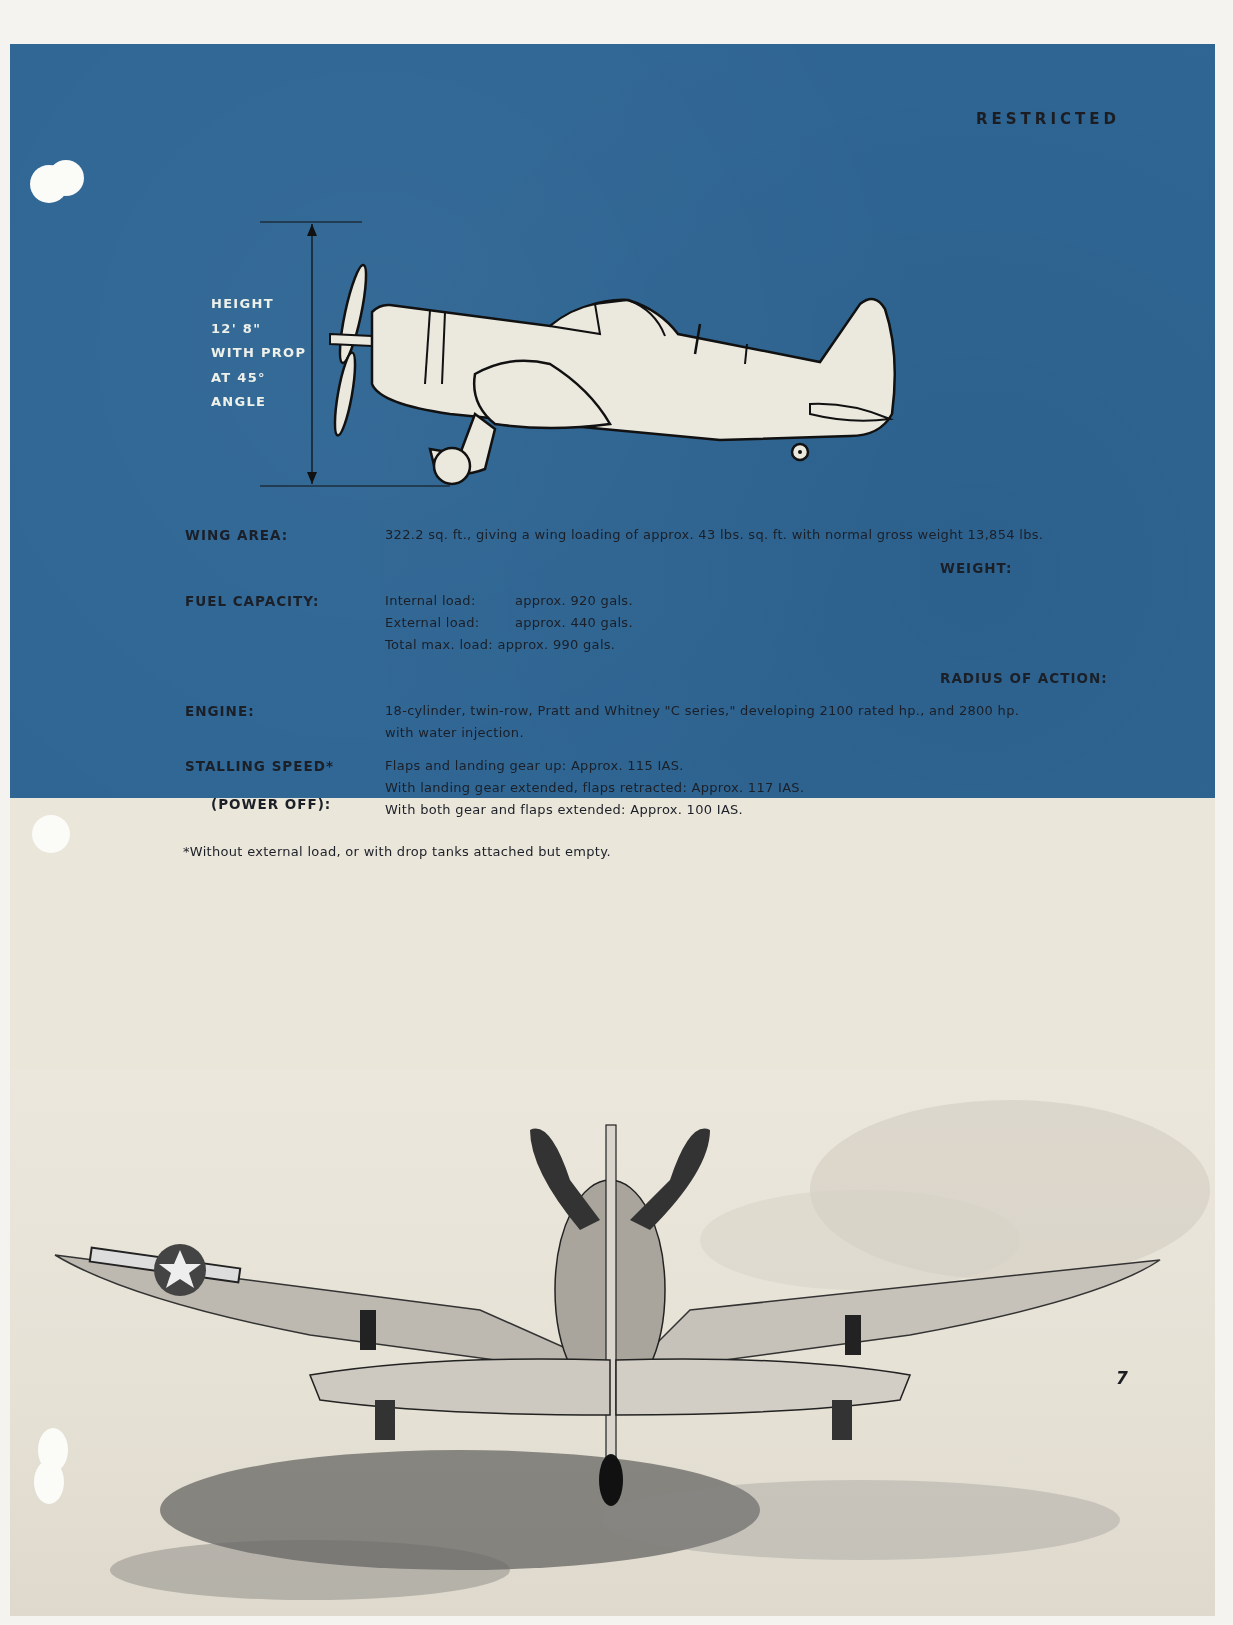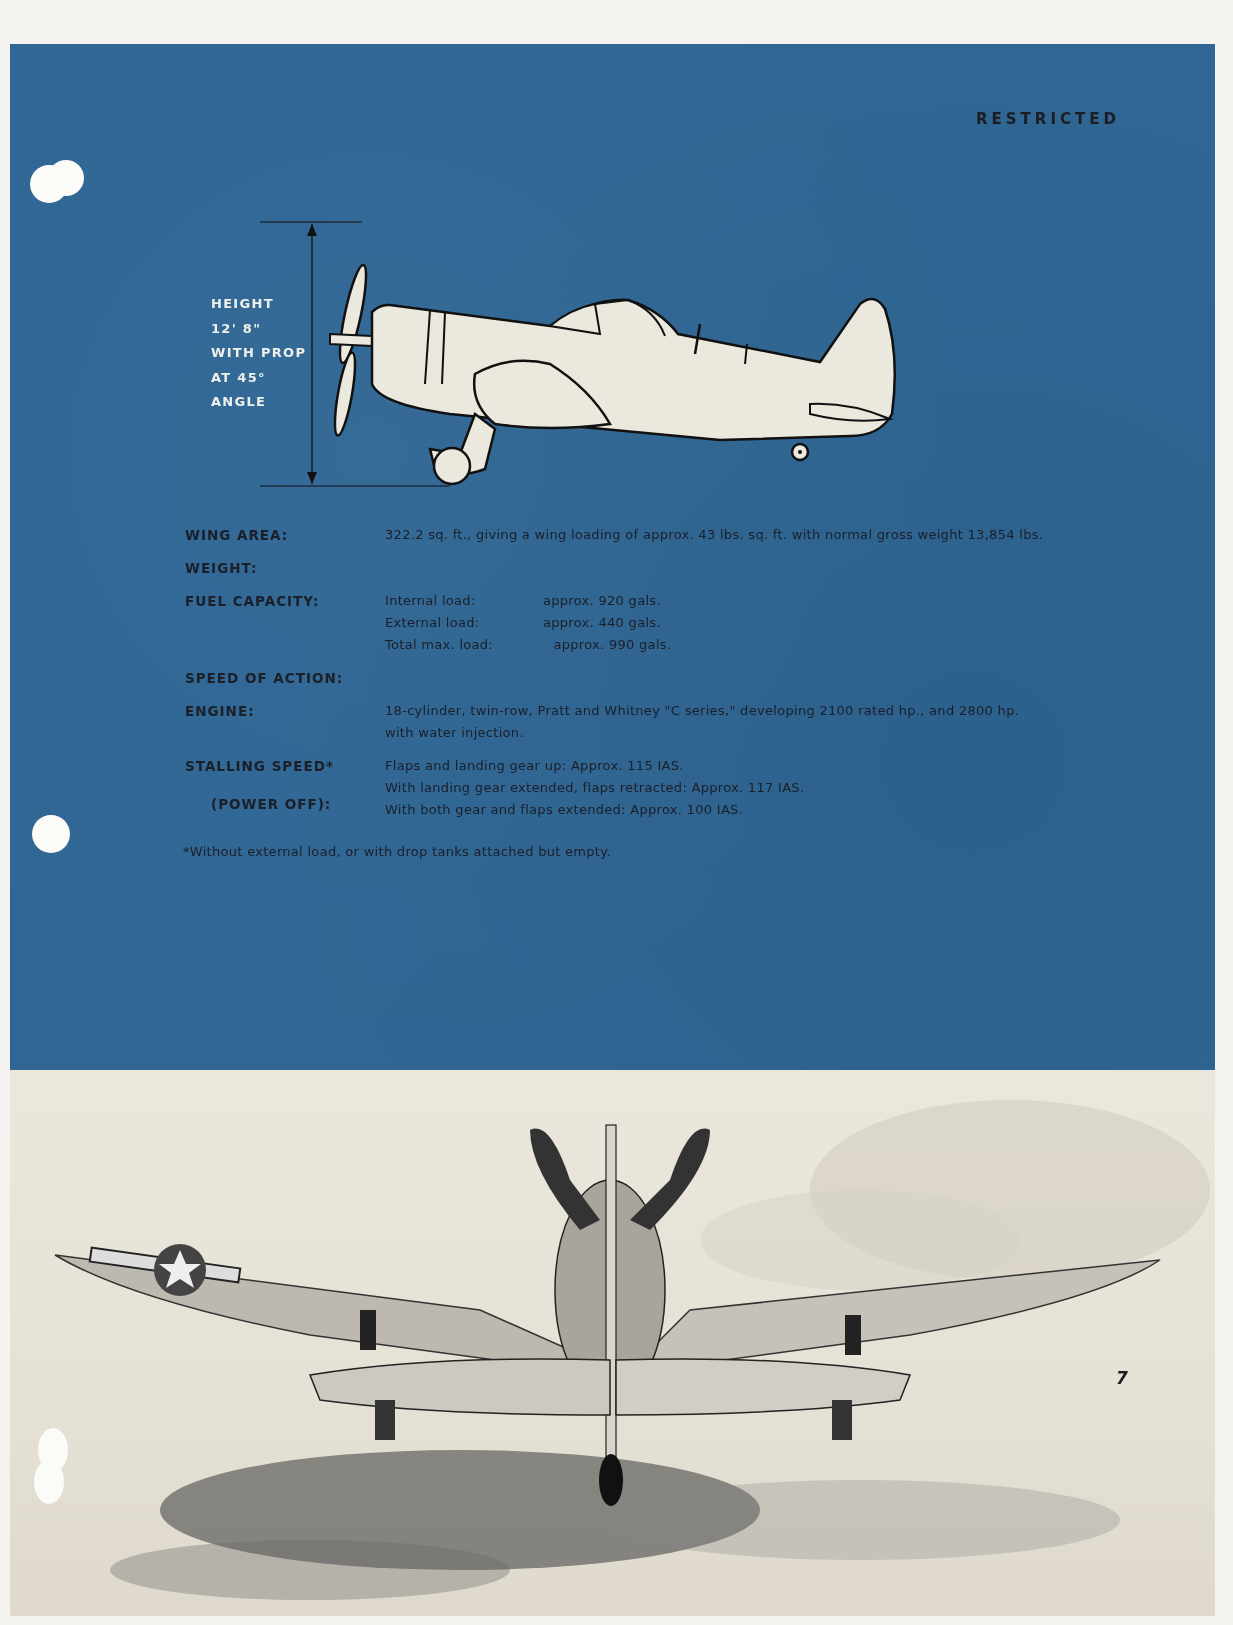--- a/index.html
+++ b/index.html
@@ -9,47 +9,47 @@
     position: relative; overflow: hidden;
     font-family: "DejaVu Sans", sans-serif;
   }
   .page {
     position: absolute; left: 10px; top: 44px;
     width: 1205px; height: 1572px;
     background: #ebe6da;
   }
   .blue {
     position: absolute; left: 0; top: 0;
-    width: 1205px; height: 1026px;
+    width: 1205px; height: 754px;
     background: #2f6694;
     background-image: radial-gradient(circle at 30% 40%, rgba(255,255,255,0.03), transparent 60%),
                       radial-gradient(circle at 80% 70%, rgba(0,0,0,0.05), transparent 60%);
   }
   .restricted {
     position: absolute; left: 966px; top: 66px;
     font-size: 15px; font-weight: bold; letter-spacing: 4px;
     color: #1c1d22;
   }
   .height-label {
     position: absolute; left: 201px; top: 248px;
     color: #eef0ea; font-size: 13px; font-weight: bold;
     letter-spacing: 1.3px; line-height: 24.5px;
   }
   .diagram { position: absolute; left: 240px; top: 170px; }
   .specs {
     position: absolute; left: 170px; top: 480px; width: 960px;
     color: #1b1f28; font-size: 13.5px;
   }
-  .row { display: flex; margin-bottom: 11px; }
+  .row { display: flex; margin-bottom: 11px; justify-content: flex-end; }
   .label {
     width: 200px; font-weight: bold; letter-spacing: 1px;
     font-size: 13.5px; line-height: 22px; padding-left: 5px;
   }
   .value { flex: 1; line-height: 22px; font-size: 13px; letter-spacing: 0.3px; }
-  .fuel-line { display: flex; gap: 28px; }
+  .fuel-line { display: flex; }
   .fuel-line .k { width: 130px; }
   .label .indent { display: block; padding-left: 26px; margin-top: 16px; }
   .footnote {
     position: absolute; left: 173px; top: 800px;
     color: #1b1f28; font-size: 13px; letter-spacing: 0.3px;
   }
   .photo {
     position: absolute; left: 0; top: 1026px; width: 1205px; height: 546px;
     background: linear-gradient(180deg, #ece7dc 0%, #e6e1d5 60%, #ded9cc 100%);
     overflow: hidden;
@@ -130,21 +130,21 @@
           <div class="fuel-line">
             <span class="k">External load:</span>
             <span>approx. 440 gals.</span>
           </div>
           <div class="fuel-line">
             <span>Total max. load:</span>&nbsp;<span>approx. 990 gals.</span>
           </div>
         </div>
       </div>
       <div class="row">
-        <div class="label">SPEED OF ACTION:</div>
+        <div class="label">RADIUS OF ACTION:</div>
       </div>
       <div class="row">
         <div class="label">ENGINE:</div>
         <div class="value">
           <div>18-cylinder, twin-row, Pratt and Whitney "C series," developing 2100 rated hp., and 2800 hp.</div>
           <div>with water injection.</div>
         </div>
       </div>
       <div class="row">
         <div class="label">

